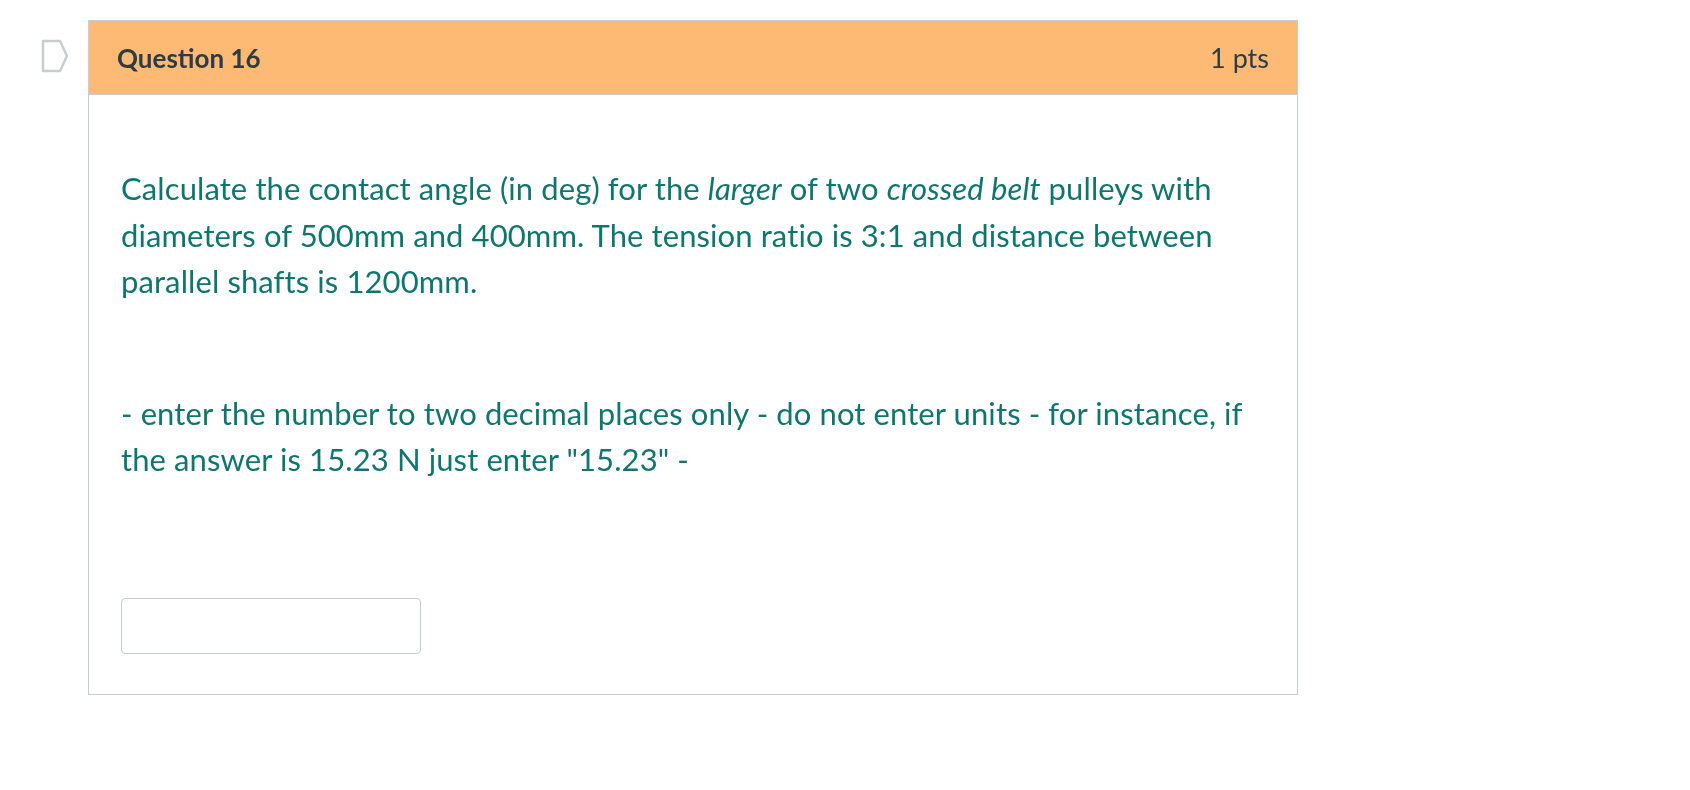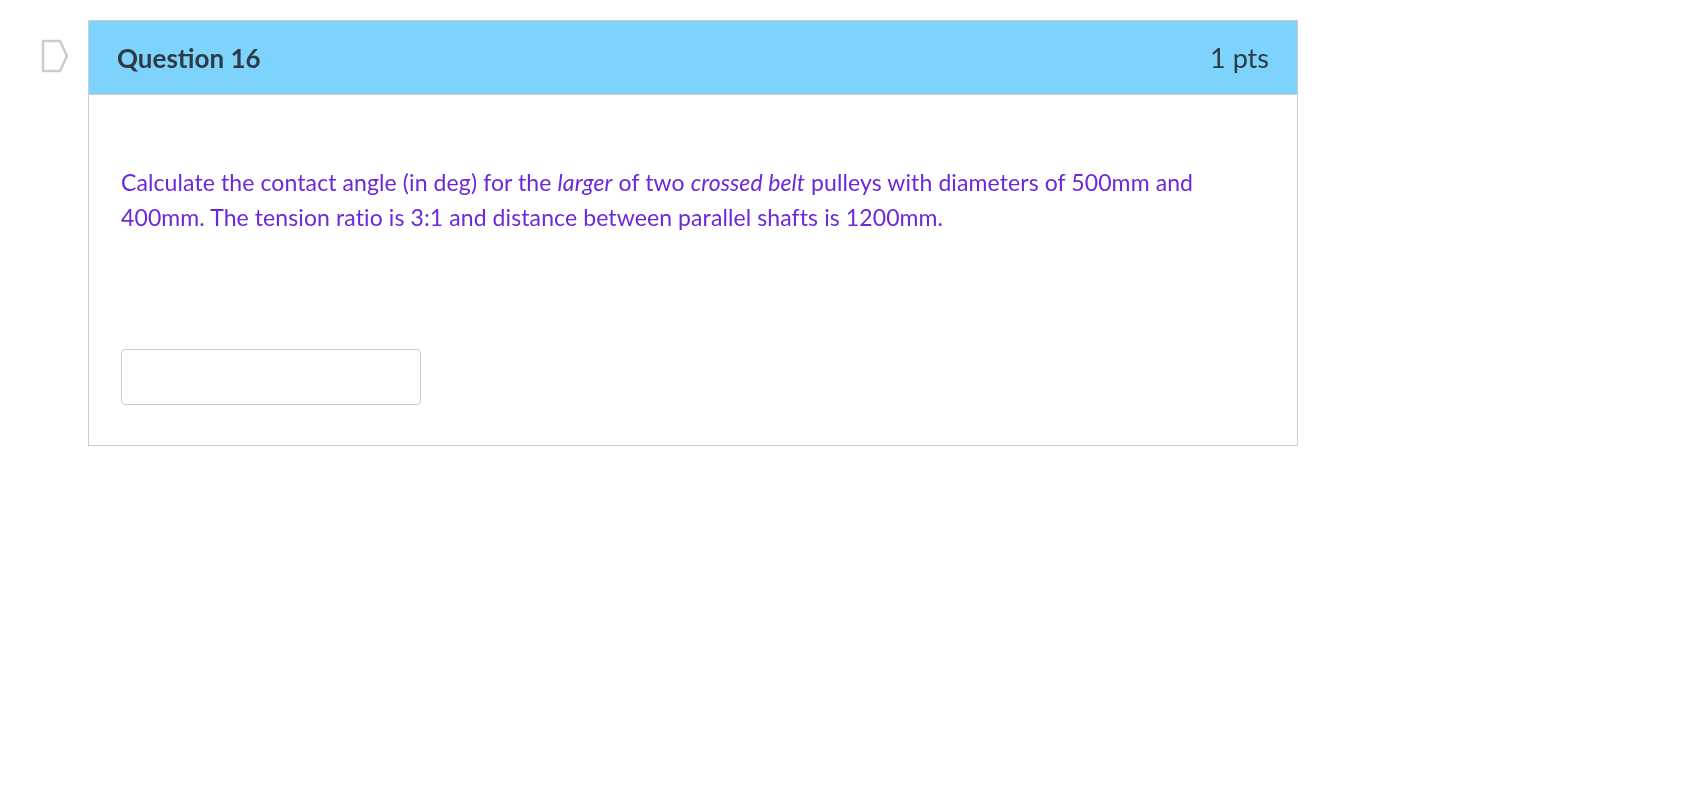--- a/index.html
+++ b/index.html
@@ -26,40 +26,40 @@
       flex: 1;
       border: 1px solid #c7cdd1;
       background: #ffffff;
       max-width: 1210px;
     }
     .question-header {
       display: flex;
       justify-content: space-between;
       align-items: center;
       padding: 20px 28px;
-      background: #7dd3fc;
+      background: #fdba74;
       border-bottom: 1px solid #c7cdd1;
     }
     .question-title {
       font-size: 26px;
       font-weight: 700;
       color: #2d3b45;
     }
     .question-points {
       font-size: 27px;
       font-weight: 400;
       color: #2d3b45;
     }
     .question-body {
       padding: 70px 32px 40px 32px;
     }
     .paragraph {
-      font-size: 23px;
+      font-size: 31px;
       line-height: 1.5;
-      color: #6d28d9;
+      color: #0f766e;
       margin-bottom: 85px;
       letter-spacing: 0.1px;
     }
     .paragraph:last-of-type {
       margin-bottom: 0;
     }
     .italic {
       font-style: italic;
     }
     .answer-input {
@@ -84,16 +84,17 @@
   </div>
   <div class="question-card">
     <div class="question-header">
       <div class="question-title">Question 16</div>
       <div class="question-points">1 pts</div>
     </div>
     <div class="question-body">
       <p class="paragraph">
         <span>Calculate the contact angle (in deg) for the </span><span class="italic">larger</span><span> of two </span><span class="italic">crossed belt</span><span> pulleys with diameters of 500mm and 400mm. The tension ratio is 3:1 and distance between parallel shafts is 1200mm.</span>
       </p>
+      <p class="paragraph">- enter the number to two decimal places only - do not enter units - for instance, if the answer is 15.23 N just enter "15.23" -</p>
       <input type="text" class="answer-input" value="" style="">
     </div>
   </div>
 </div>
 
 </body></html>

